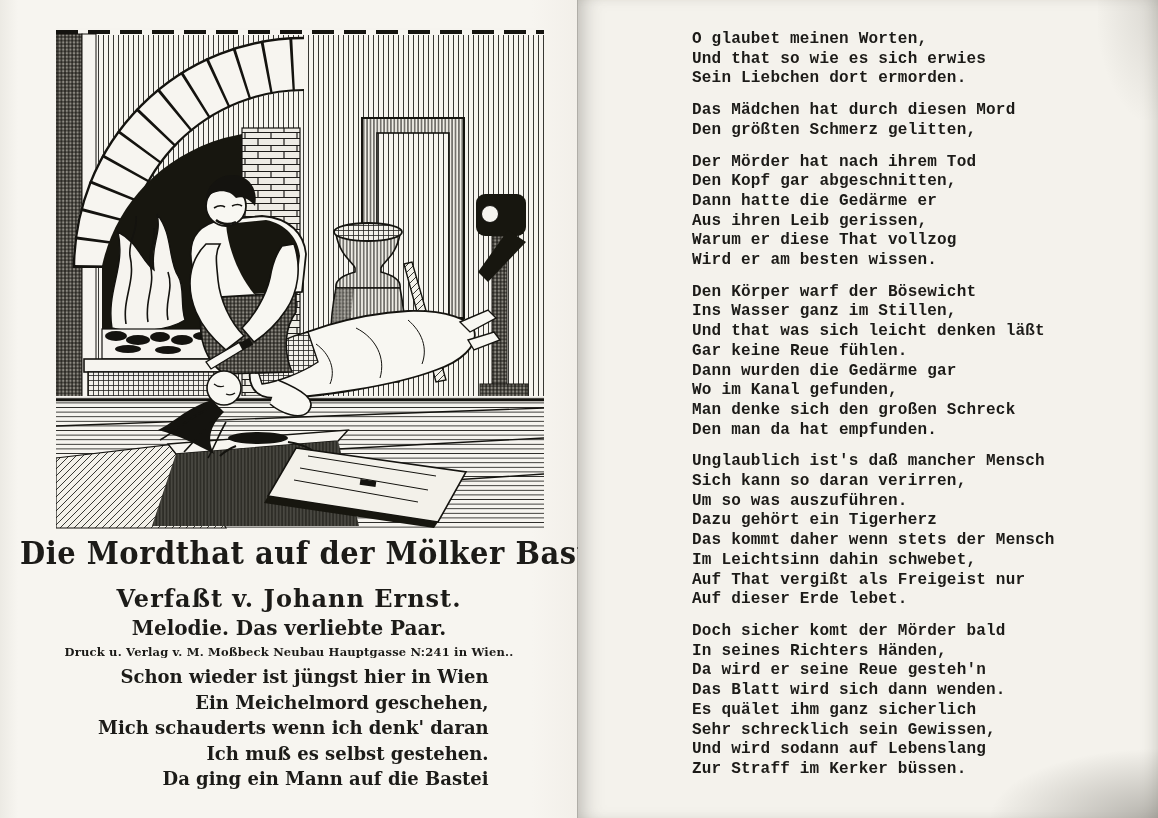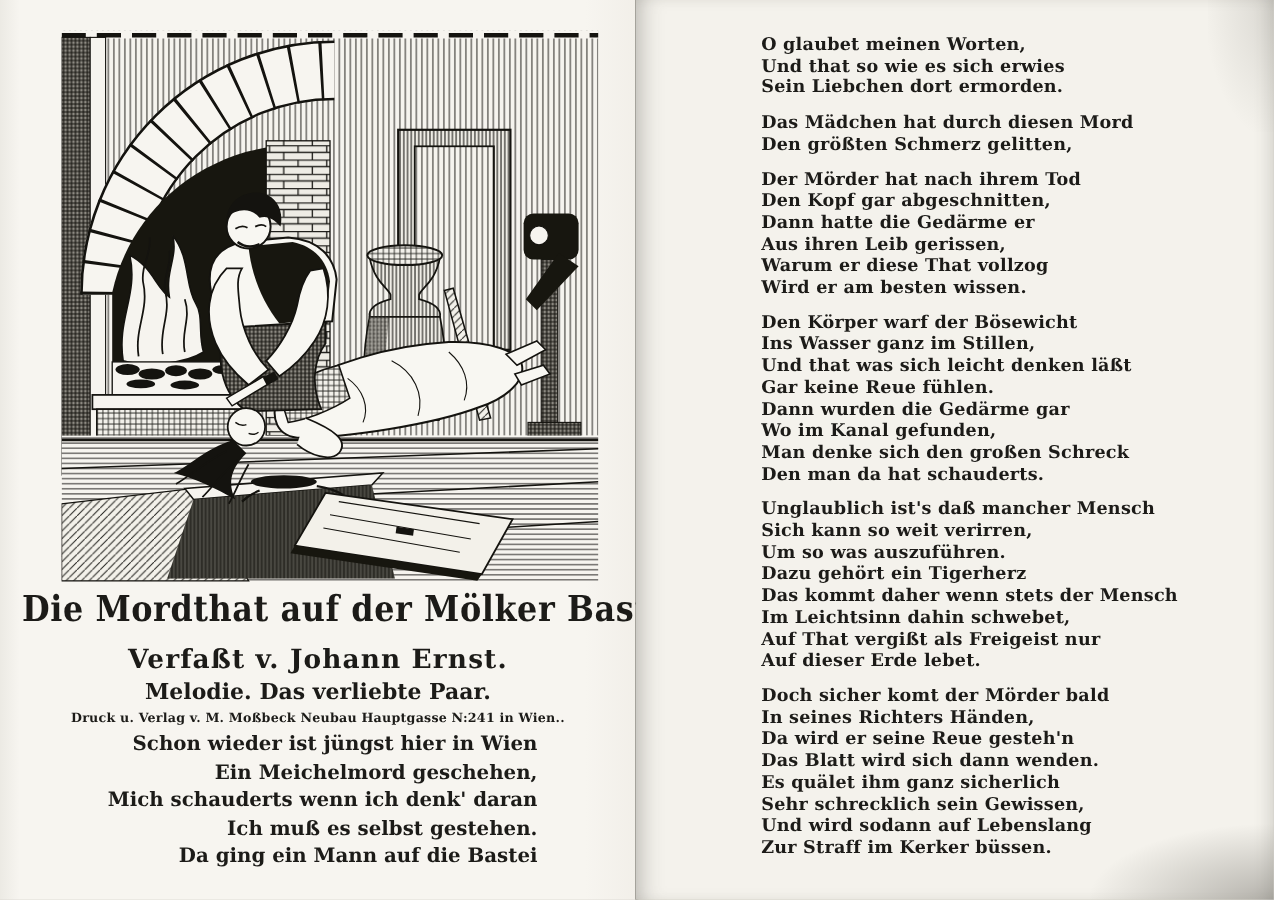--- a/index.html
+++ b/index.html
@@ -47,21 +47,21 @@
   .imprint { margin-top:5px;  font-size:11.5px; font-weight:bold; letter-spacing:.2px; }
 
   .poem { font-weight:bold; }
   .poem .line { white-space:nowrap; }
   .poem-left { position:absolute; left:98px; top:664px; font-size:18px; }
   .poem-left .line { line-height:25.5px;text-align:right; }
 
   
   .poem-right { position:absolute; left:114px; top:30px; font-size:16px; }
   .poem-right .stanza { margin-bottom:12px; }
-  .poem-right .line { line-height:19.7px; letter-spacing:.2px; }
+  .poem-right .line { line-height:19.7px; letter-spacing:.2px;font-family:Liberation Mono, monospace; }
 </style>
 </head>
 <body>
 
 <div class="spread">
 
   <div class="page page-left">
 
     <svg class="engraving" viewBox="0 0 488 500" xmlns="http://www.w3.org/2000/svg">
       <defs>
@@ -255,25 +255,25 @@
           <div class="line">Wird er am besten wissen.</div>
         </div>
       <div class="stanza">
           <div class="line">Den Körper warf der Bösewicht</div>
           <div class="line">Ins Wasser ganz im Stillen,</div>
           <div class="line">Und that was sich leicht denken läßt</div>
           <div class="line">Gar keine Reue fühlen.</div>
           <div class="line">Dann wurden die Gedärme gar</div>
           <div class="line">Wo im Kanal gefunden,</div>
           <div class="line">Man denke sich den großen Schreck</div>
-          <div class="line">Den man da hat schauderts.</div>
+          <div class="line">Den man da hat empfunden.</div>
         </div>
       <div class="stanza">
           <div class="line">Unglaublich ist's daß mancher Mensch</div>
-          <div class="line">Sich kann so weit verirren,</div>
+          <div class="line">Sich kann so daran verirren,</div>
           <div class="line">Um so was auszuführen.</div>
           <div class="line">Dazu gehört ein Tigerherz</div>
           <div class="line">Das kommt daher wenn stets der Mensch</div>
           <div class="line">Im Leichtsinn dahin schwebet,</div>
           <div class="line">Auf That vergißt als Freigeist nur</div>
           <div class="line">Auf dieser Erde lebet.</div>
         </div>
       <div class="stanza">
           <div class="line">Doch sicher komt der Mörder bald</div>
           <div class="line">In seines Richters Händen,</div>

